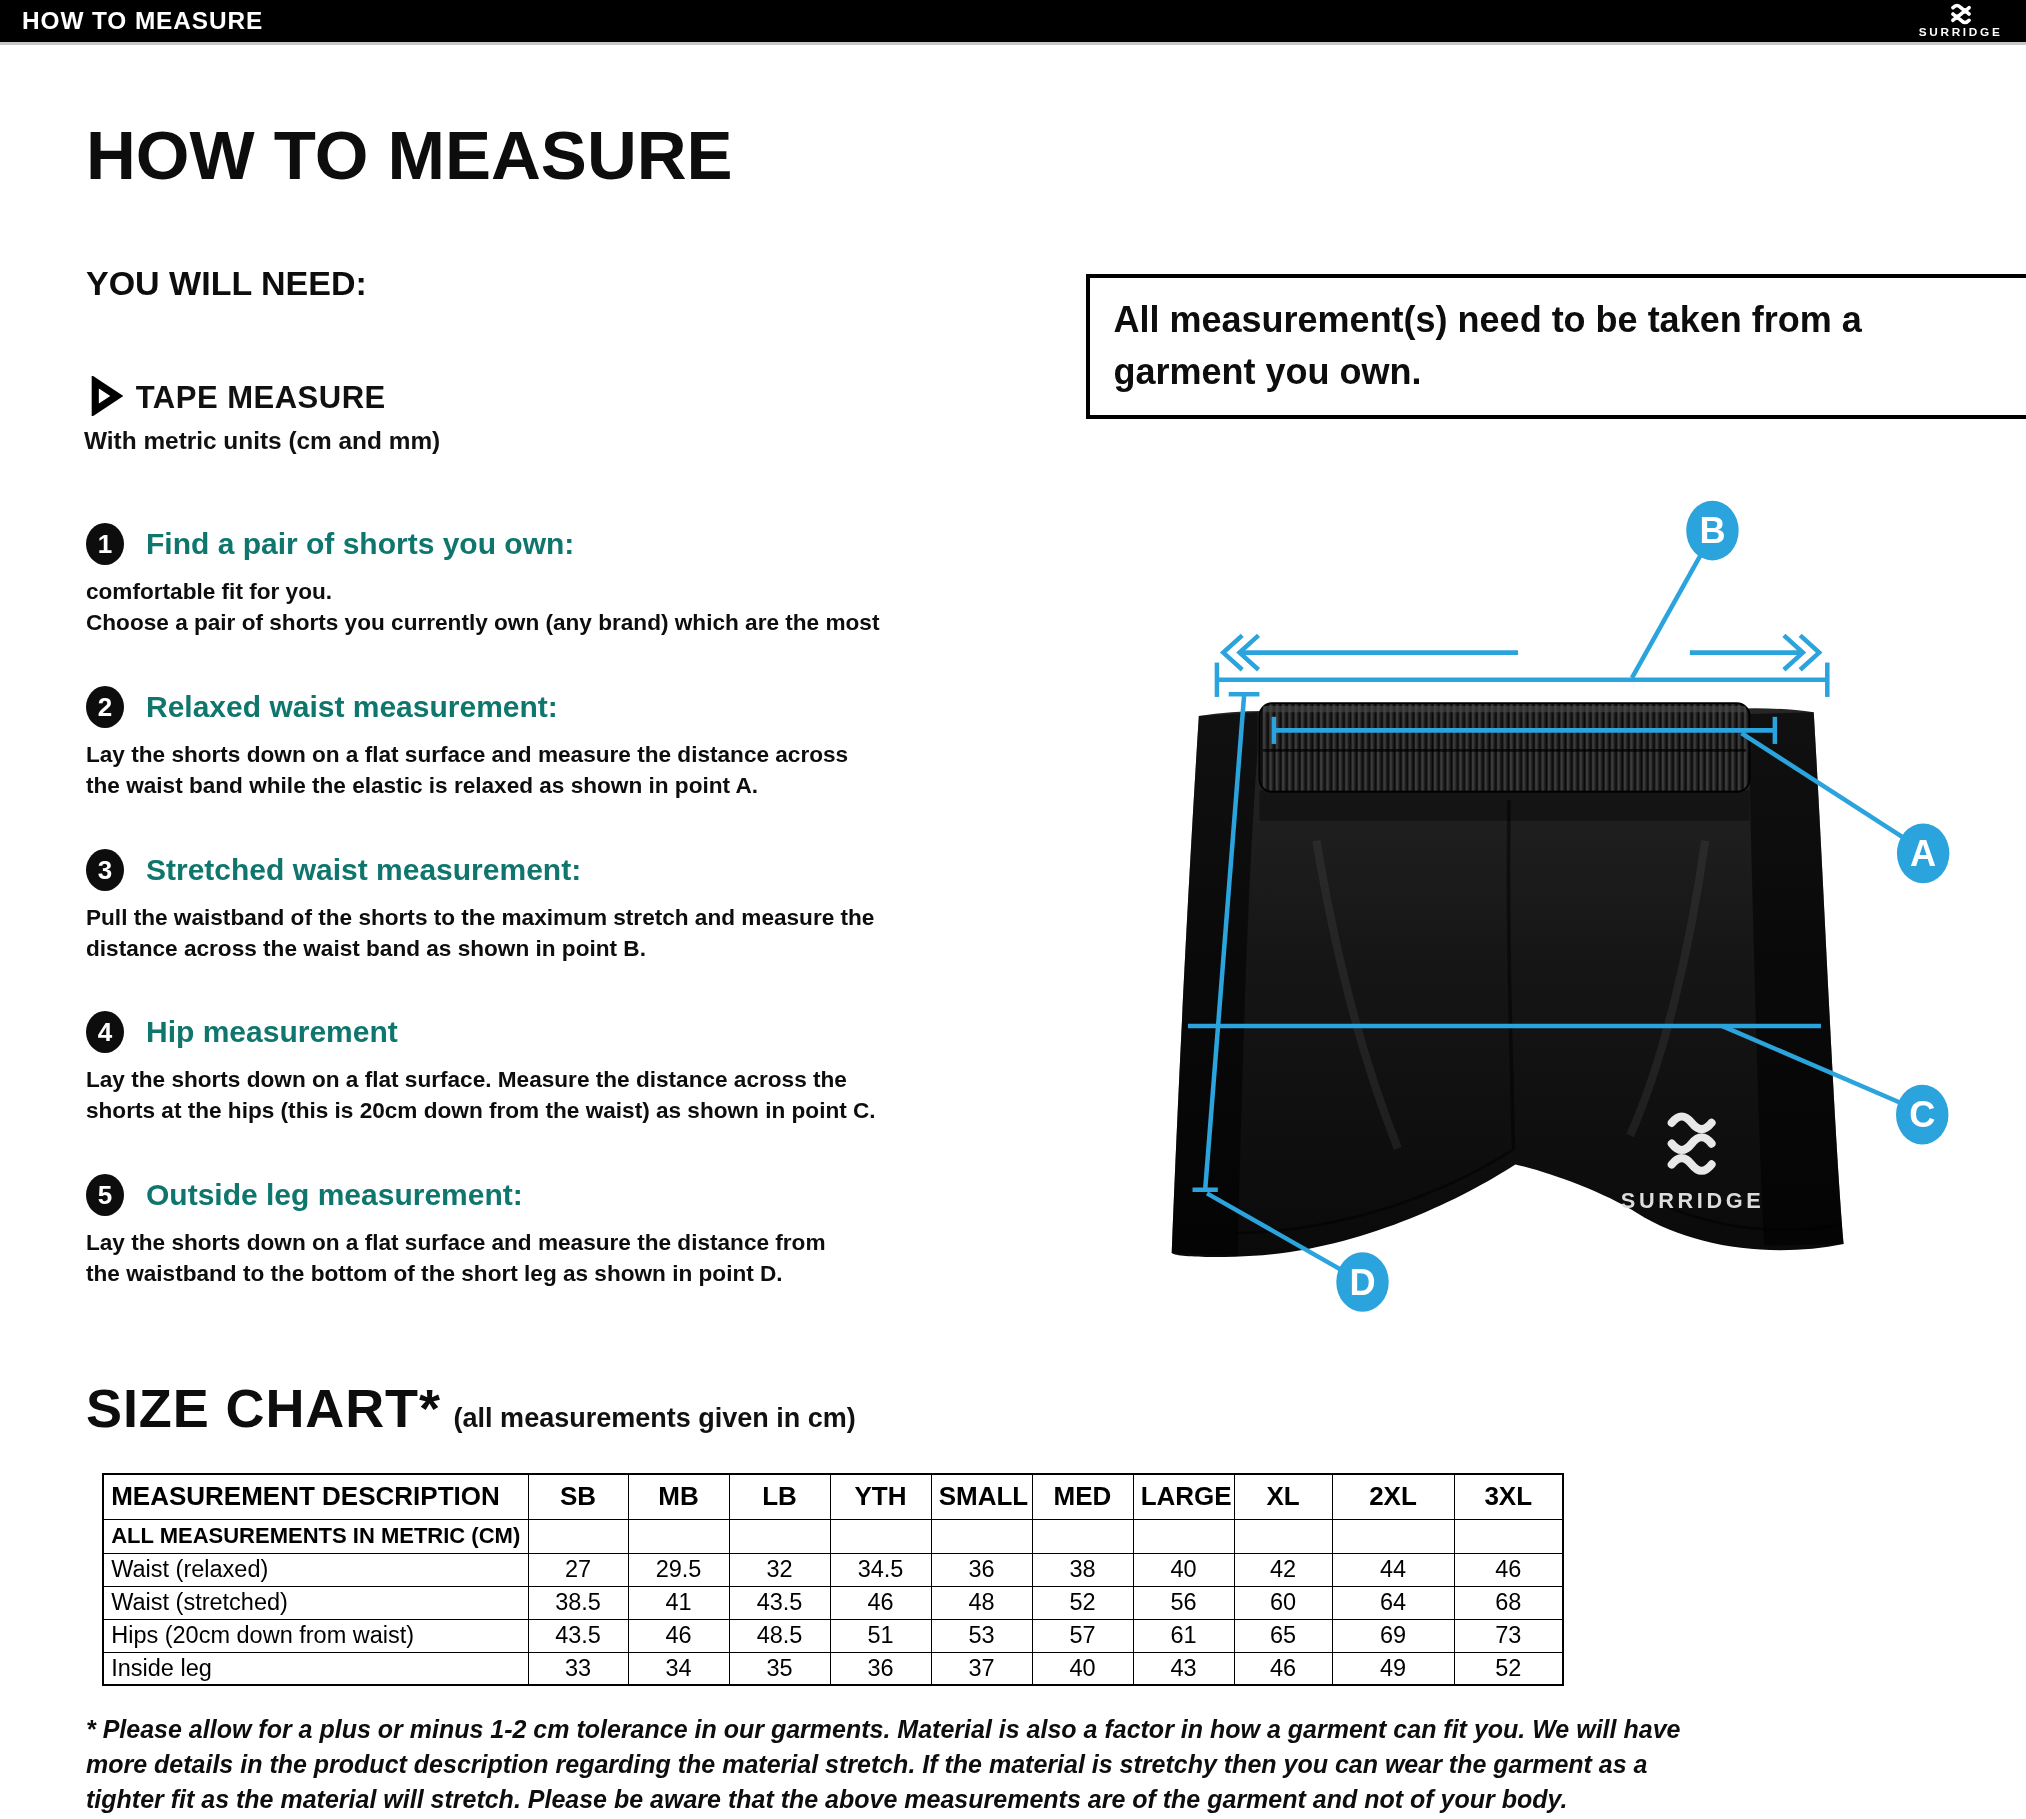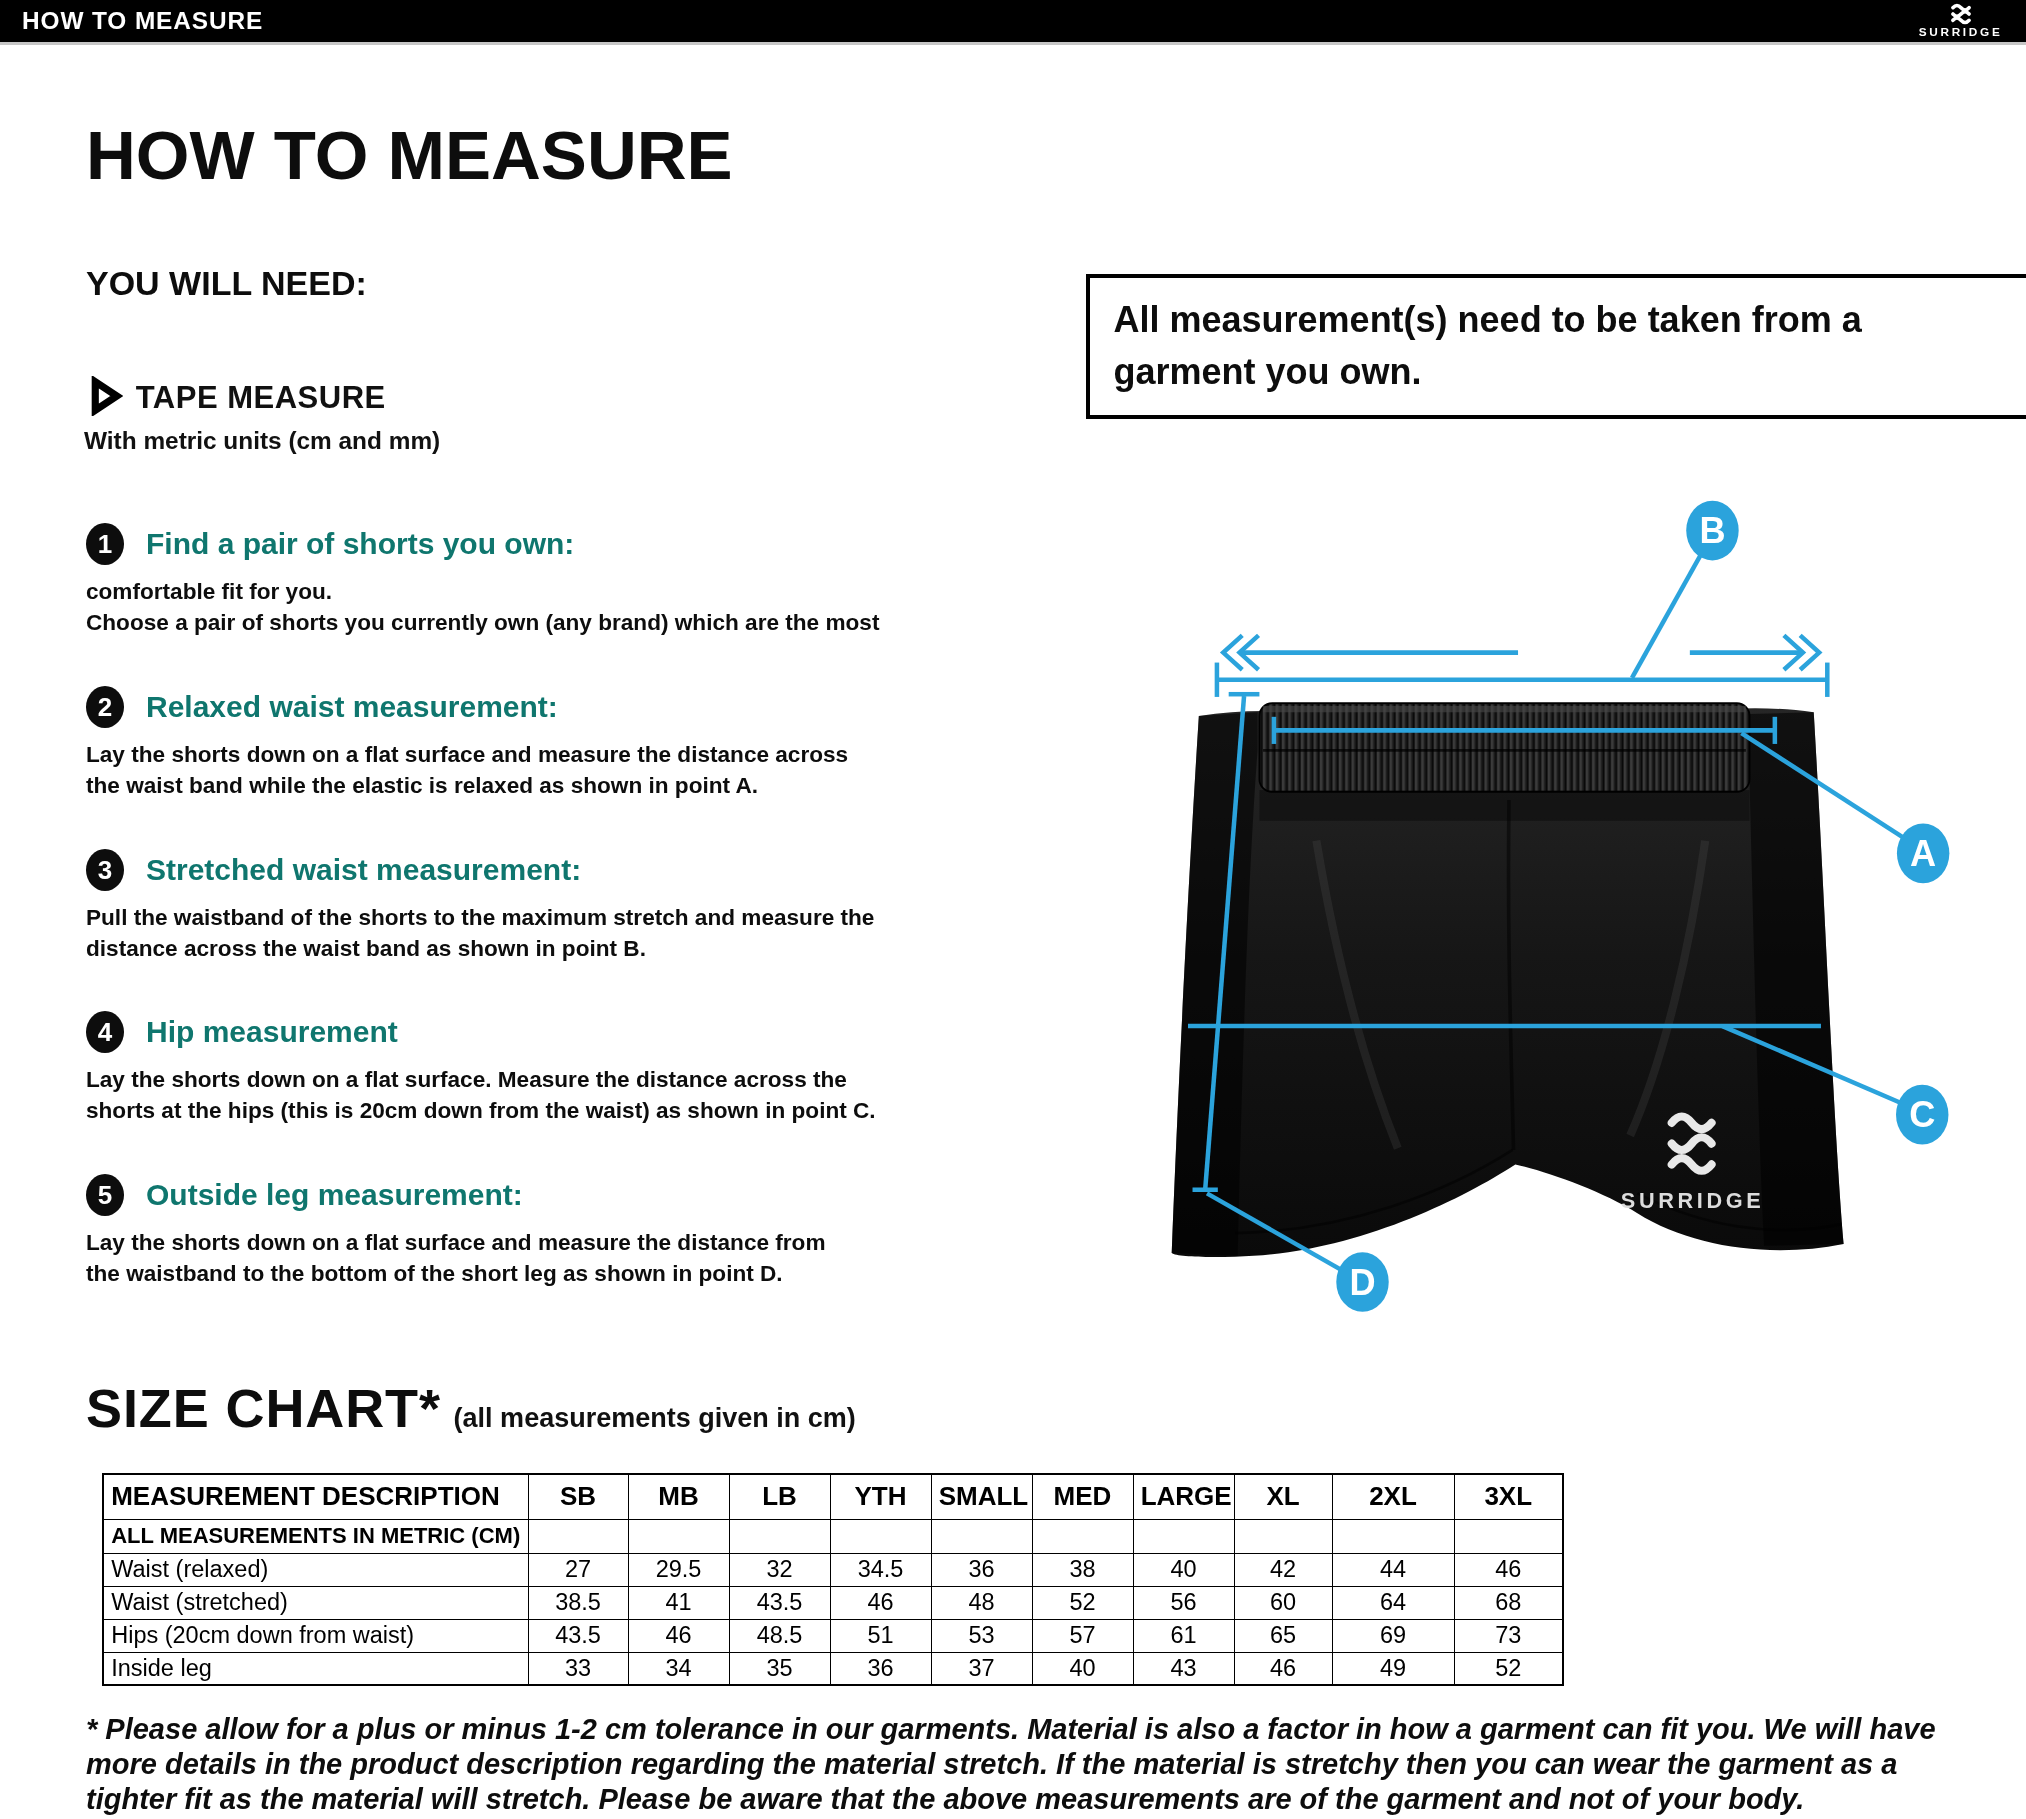--- a/index.html
+++ b/index.html
@@ -56,21 +56,21 @@
   }
   .size-table th, .size-table td { border:1.8px solid #000; padding:0 7.2px; color:#000; }
   .size-table th { font-size:26px; font-weight:bold; height:45px; text-align:center; }
   .size-table th.desc { text-align:left; }
   .size-table tr.metric td { font-size:22px; font-weight:bold; height:34px; text-align:left; }
   .size-table tr.data td { font-size:23.5px; font-weight:normal; height:33px; text-align:center; }
   .size-table tr.data td.lbl { text-align:left; }
   
   .footnote { position:absolute; left:86px; top:1712px; width:1918px; }
   .footnote div {
-    font-size:29px; font-weight:bold; font-style:italic; line-height:35px;
+    font-size:25px; font-weight:bold; font-style:italic; line-height:35px;
     white-space:nowrap; color:#0d0d0d;
   }
 </style>
 </head>
 <body>
 
 <div class="topbar">
   <div class="topbar-title">HOW TO MEASURE</div>
   <div class="topbar-brand">
     <svg width="36" height="22" viewBox="0 0 40 24">

